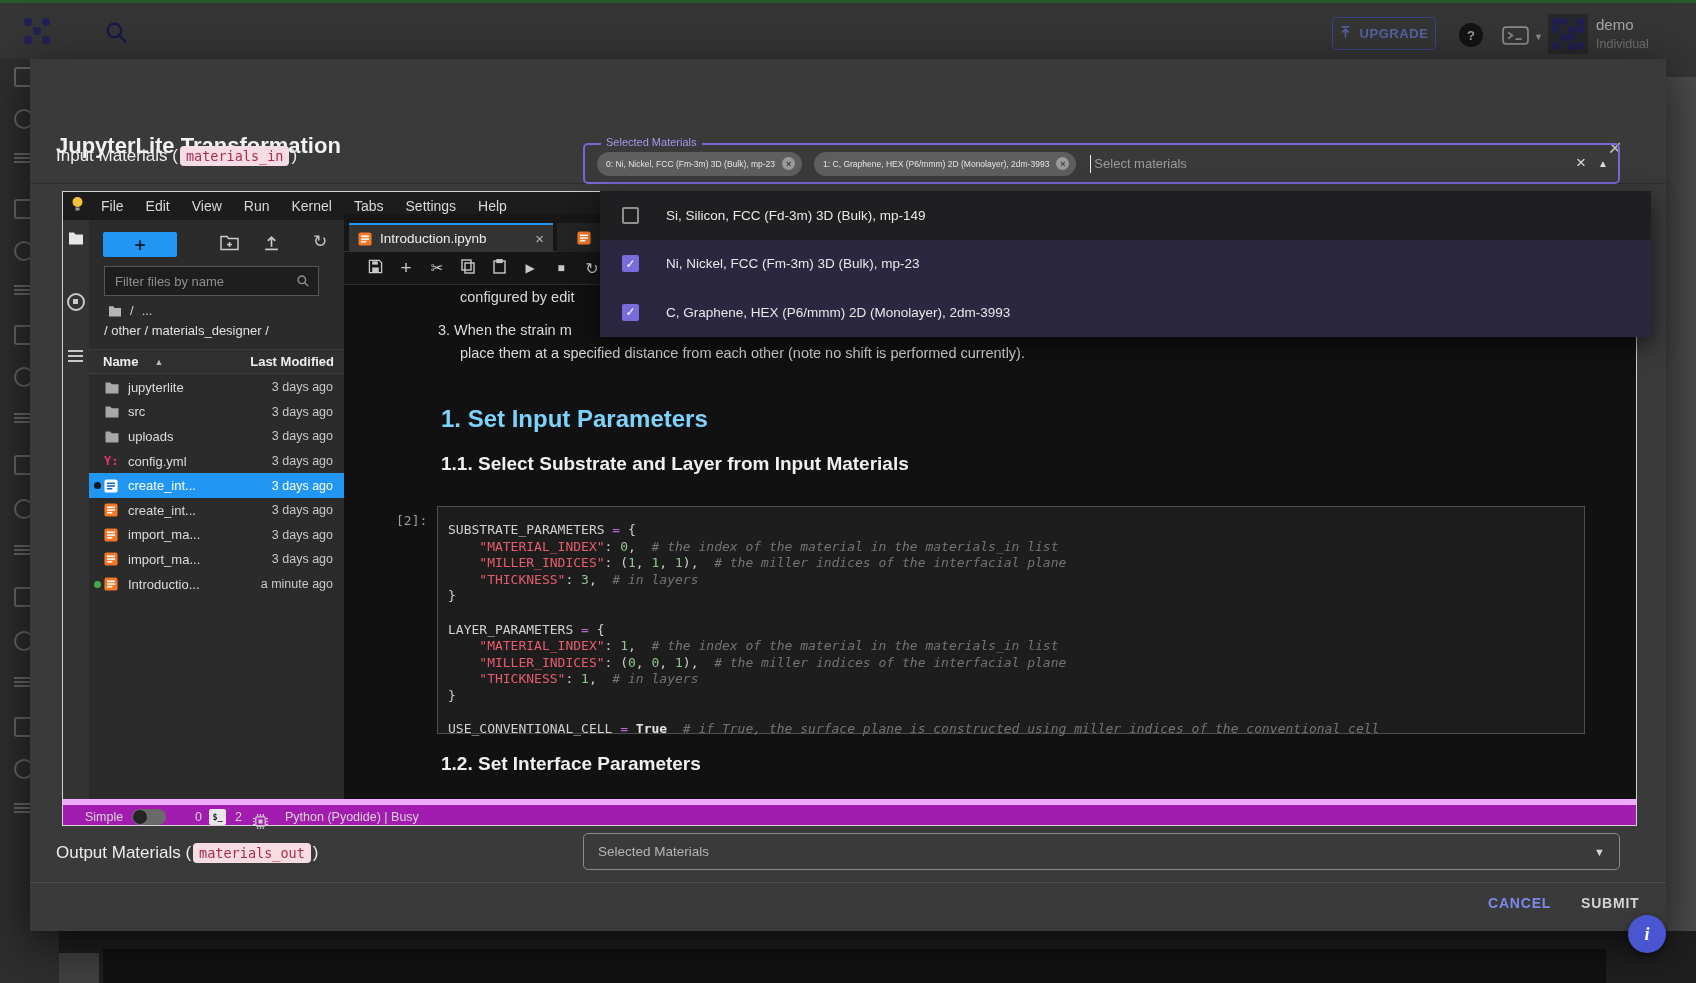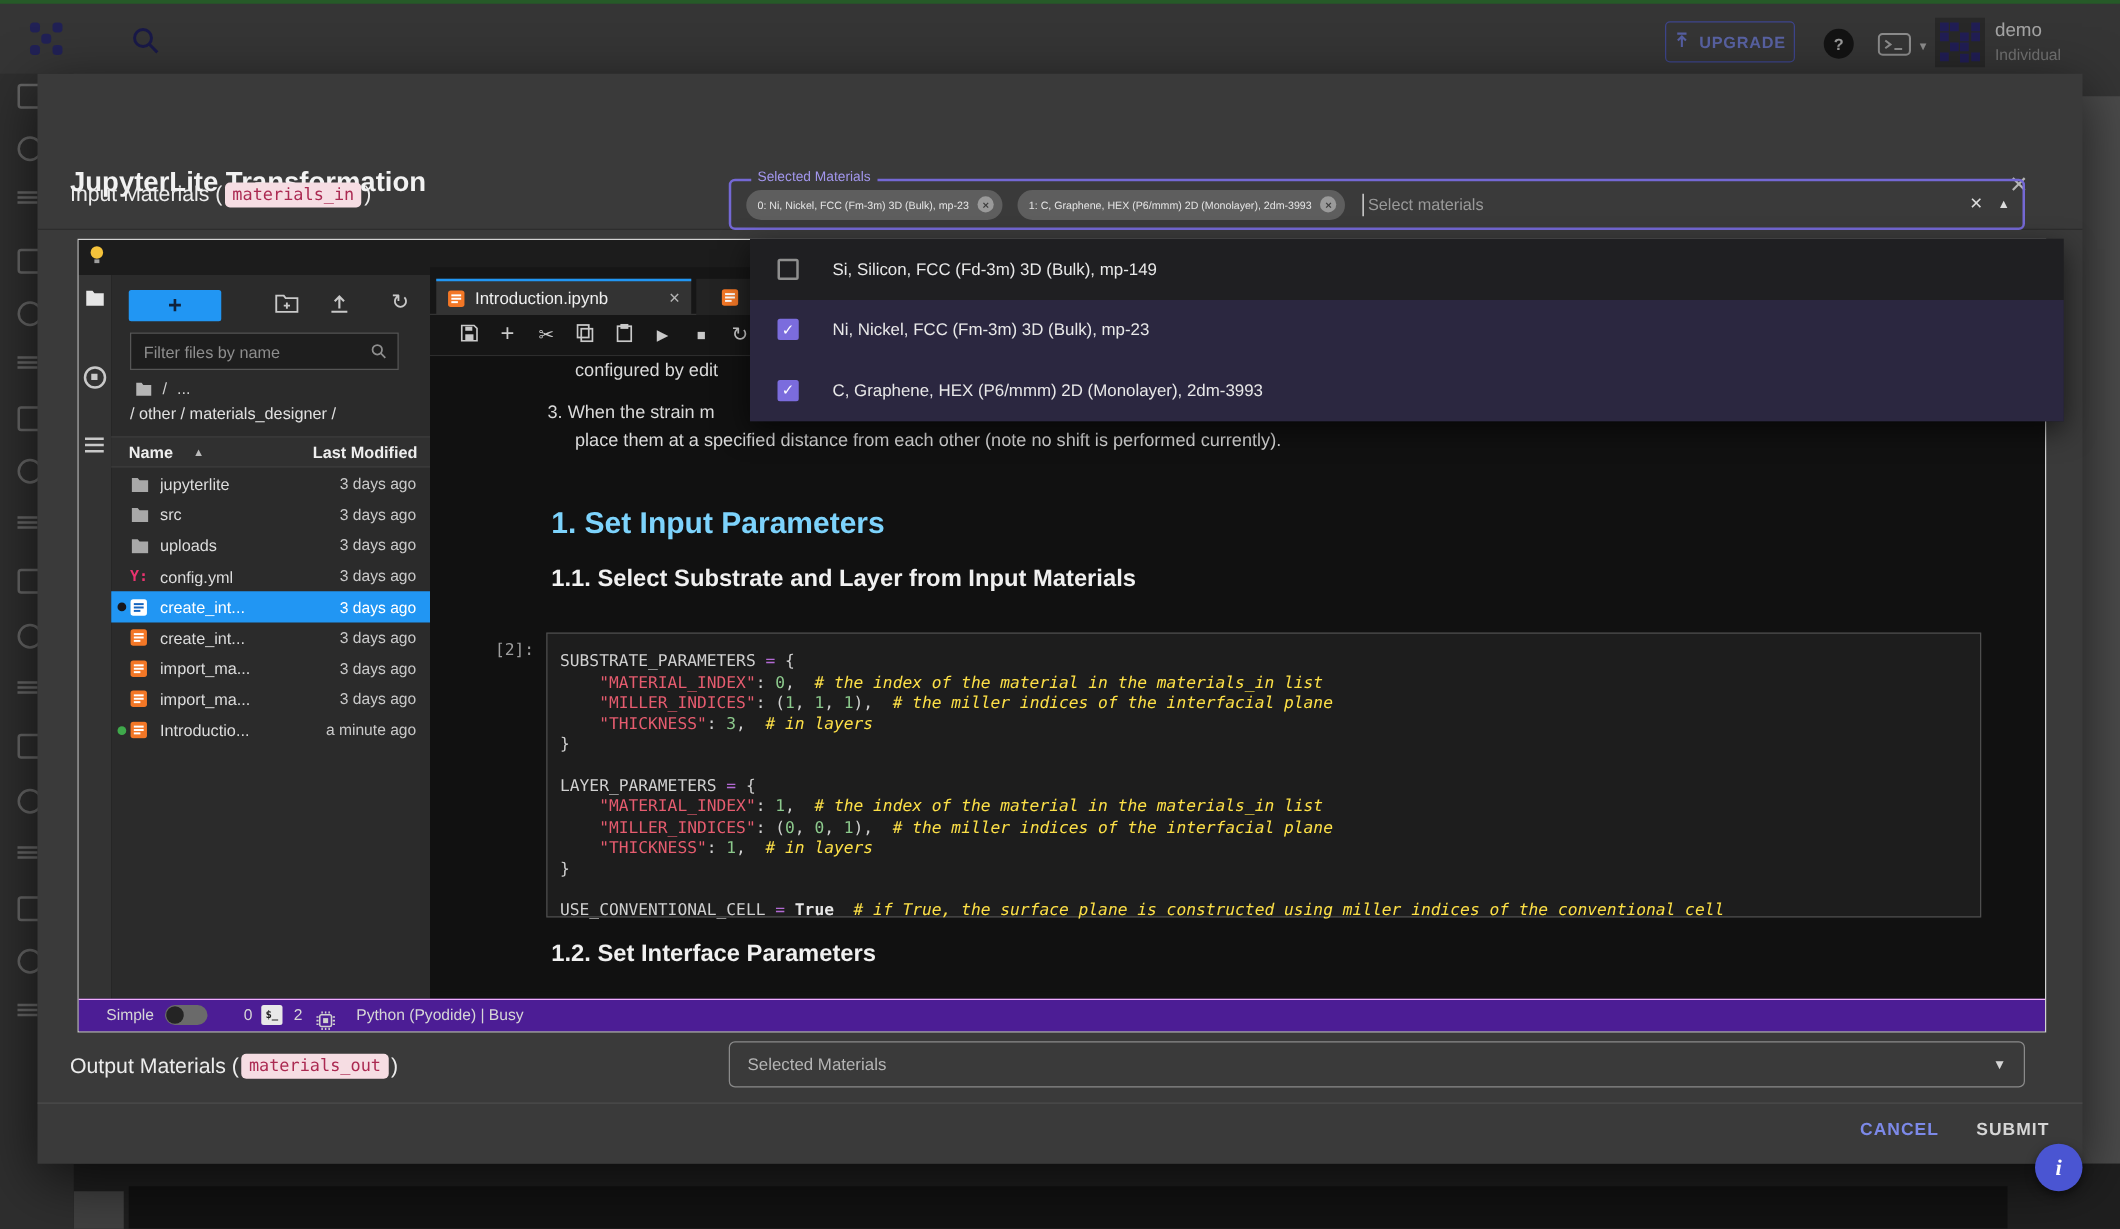--- a/index.html
+++ b/index.html
@@ -60,22 +60,22 @@
   .opt-l{margin-left:27px;color:#e8e8e8;font-size:13.5px}
   
   #jl{left:32px;top:132px;width:1575px;height:635px;background:#111;border:1px solid #d2d2d2;
       box-sizing:border-box;z-index:1}
   #jl-menu{position:absolute;left:0;top:0;width:100%;height:28px;background:#1c1c1c;display:flex;
            align-items:center;padding-left:8px;box-sizing:border-box}
   .jl-menu{padding:0 11px;font-size:14px;color:#d8d8d8}
   #jl-act{position:absolute;left:0;top:28px;width:26px;height:579px;background:#333}
   #jl-fb{position:absolute;left:26px;top:28px;width:255px;height:579px;background:#2b2b2b}
   #jl-nb{position:absolute;left:281px;top:22px;width:1292px;height:579px;background:#141414}
-  #jl-status{position:absolute;left:0;top:607px;width:100%;height:26px;background:#4c1d95;
-             border-top:1px solid #f0abfc;box-sizing:border-box;font-size:12.5px;color:#d6d6d6}
+  #jl-status{position:absolute;left:0;top:607px;width:100%;height:26px;background:#a21caf;
+             border-top:6px solid #f0abfc;box-sizing:border-box;font-size:12.5px;color:#d6d6d6}
   
   .act-ring{position:absolute;left:4px;width:18px;height:18px;border:2.5px solid #c9c9c9;border-radius:50%;box-sizing:border-box}
   .act-ring i{position:absolute;left:4px;top:4px;width:5px;height:5px;background:#c9c9c9}
   .act-burger{position:absolute;left:5px;width:15px}
   .act-burger i{display:block;height:2px;background:#c9c9c9;margin:3px 0}
   
   #fb-new{position:absolute;left:14px;top:12px;width:74px;height:25px;background:#2196f3;border-radius:2px;
           display:flex;align-items:center;justify-content:center;color:#10233c;font-size:19px;font-weight:bold}
   .fb-tool{position:absolute;top:14px}
   #fb-filter{position:absolute;left:15px;top:46px;width:215px;height:30px;background:#1e1e1e;
@@ -114,21 +114,21 @@
   .h1{position:absolute;color:#7dd3fc;font-size:24px;font-weight:bold}
   .h2{position:absolute;color:#f0f0f0;font-size:19px;font-weight:bold}
   #cell-prompt{position:absolute;left:52px;top:228px;font-family:"DejaVu Sans Mono",monospace;font-size:13px;color:#9e9e9e}
   #cell{position:absolute;left:93px;top:221px;width:1148px;height:228px;background:#1d1d1d;
         border:1px solid #4e4e4e;box-sizing:border-box;padding:15px 10px}
   .cl{font-family:"DejaVu Sans Mono",monospace;font-size:13px;line-height:16.6px;white-space:pre}
   .tk-v{color:#d0d0d0}.tk-p{color:#d0d0d0}
   .tk-o{color:#b36ad4}
   .tk-s{color:#e65c6f}
   .tk-n{color:#8cc98c}
-  .tk-c{color:#fde047;font-style:italic}
+  .tk-c{color:#737373;font-style:italic}
   .tk-k{color:#e5e5e5;font-weight:bold}
   
   .st{position:absolute;top:0;height:24px;display:flex;align-items:center}
   #st-toggle{position:absolute;left:69px;top:4px;width:34px;height:16px;border-radius:8px;background:#6a6a6a}
   #st-toggle i{position:absolute;left:1px;top:1px;width:14px;height:14px;border-radius:50%;background:#242424}
   #st-badge{position:absolute;left:146px;top:4px;width:17px;height:16px;background:#e8e8e8;border-radius:2px;
             color:#1d1d1d;font-size:8.5px;font-weight:bold;display:flex;align-items:center;justify-content:center;
             font-family:"DejaVu Sans Mono",monospace}
   #st-right{position:absolute;right:14px;top:0;height:24px;display:flex;align-items:center;gap:15px}
   
@@ -289,20 +289,30 @@
   </div>
 
   <div class="abs" id="jl">
     <div id="jl-menu">
       <span style="margin-right:6px">
         <svg width="13" height="16" viewBox="0 0 12 16">
             <circle cx="6" cy="6" r="5" fill="#f5c33b"></circle>
             <rect x="4" y="11.5" width="4" height="3" fill="#9e9e9e"></rect>
           </svg>
       </span>
+      <span id="jl-menus" style="display:flex">
+          <span class="jl-menu">File</span>
+          <span class="jl-menu">Edit</span>
+          <span class="jl-menu">View</span>
+          <span class="jl-menu">Run</span>
+          <span class="jl-menu">Kernel</span>
+          <span class="jl-menu">Tabs</span>
+          <span class="jl-menu">Settings</span>
+          <span class="jl-menu">Help</span>
+        </span>
     </div>
 
     <div id="jl-act">
       <span style="position:absolute;left:5px;top:11px">
         <svg width="16" height="14" viewBox="0 0 16 14">
             <path d="M1 1.5h5l1.6 2H15v10H1z" fill="#e6e6e6"></path>
           </svg>
       </span>
       <span class="act-ring" style="top:73px">
           <i></i>

